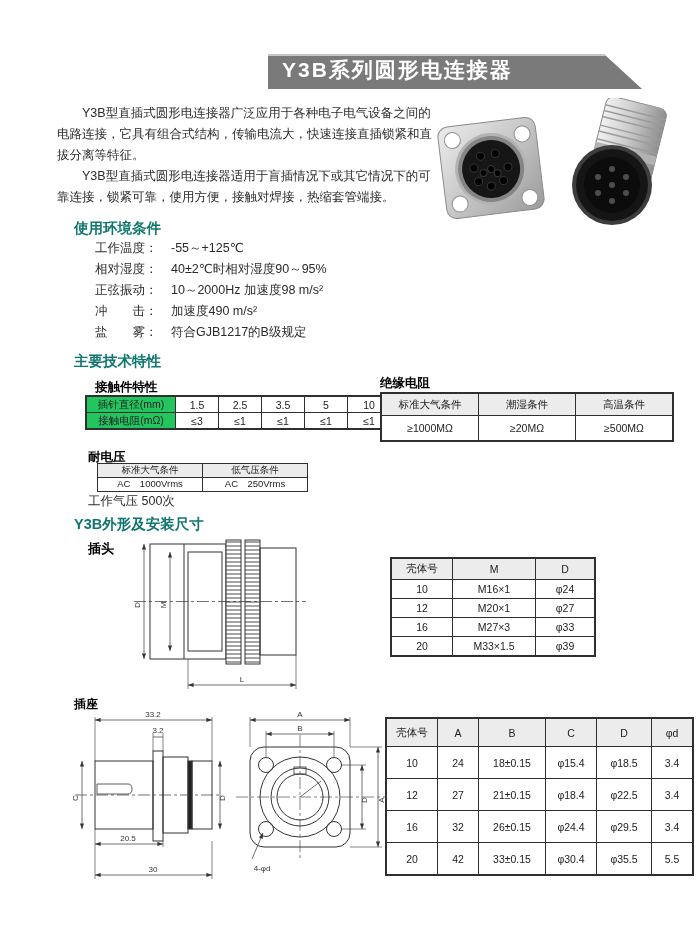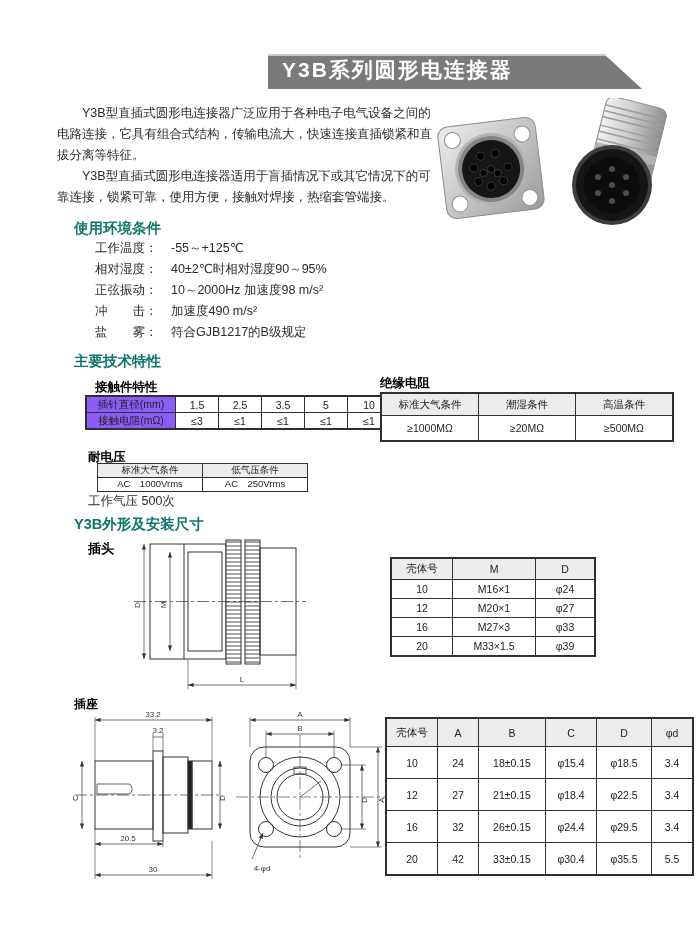--- a/index.html
+++ b/index.html
@@ -36,21 +36,21 @@
   
   .env-list{position:absolute;left:95px;top:238px;font-size:12.5px;color:#2b2b2b;}
   .env-row{display:flex;height:21px;align-items:center;}
   .env-label{width:76px;flex:none;}
 
   .life{position:absolute;left:88px;top:493px;font-size:12.5px;color:#2b2b2b;}
 
   
   .t{border-collapse:collapse;background:#fff;position:absolute;border:2px solid #2f2f2f;color:#222;}
   .t th,.t td{border:1px solid #2f2f2f;text-align:center;font-weight:normal;padding:0 4px;}
-  .t .hd{background:#8b5cf6;margin-left:28px;}
+  .t .hd{background:#22c55e;margin-left:28px;}
   .contact-table{left:85px;top:395px;font-size:10.5px;}
   .contact-table td{height:15px;width:34px;}
   .contact-table td.hd{width:80px;}
   .insul-table{left:380px;top:392px;font-size:10.5px;}
   .insul-table th{width:88px;height:21px;background:#ececec;}
   .insul-table td{height:24px;}
   .volt-table{left:97px;top:463px;font-size:9.5px;border-width:1px;}
   .volt-table th{width:96px;height:13px;background:#ececec;}
   .volt-table td{height:13px;}
   .plug-table{left:390px;top:557px;font-size:10.5px;}

